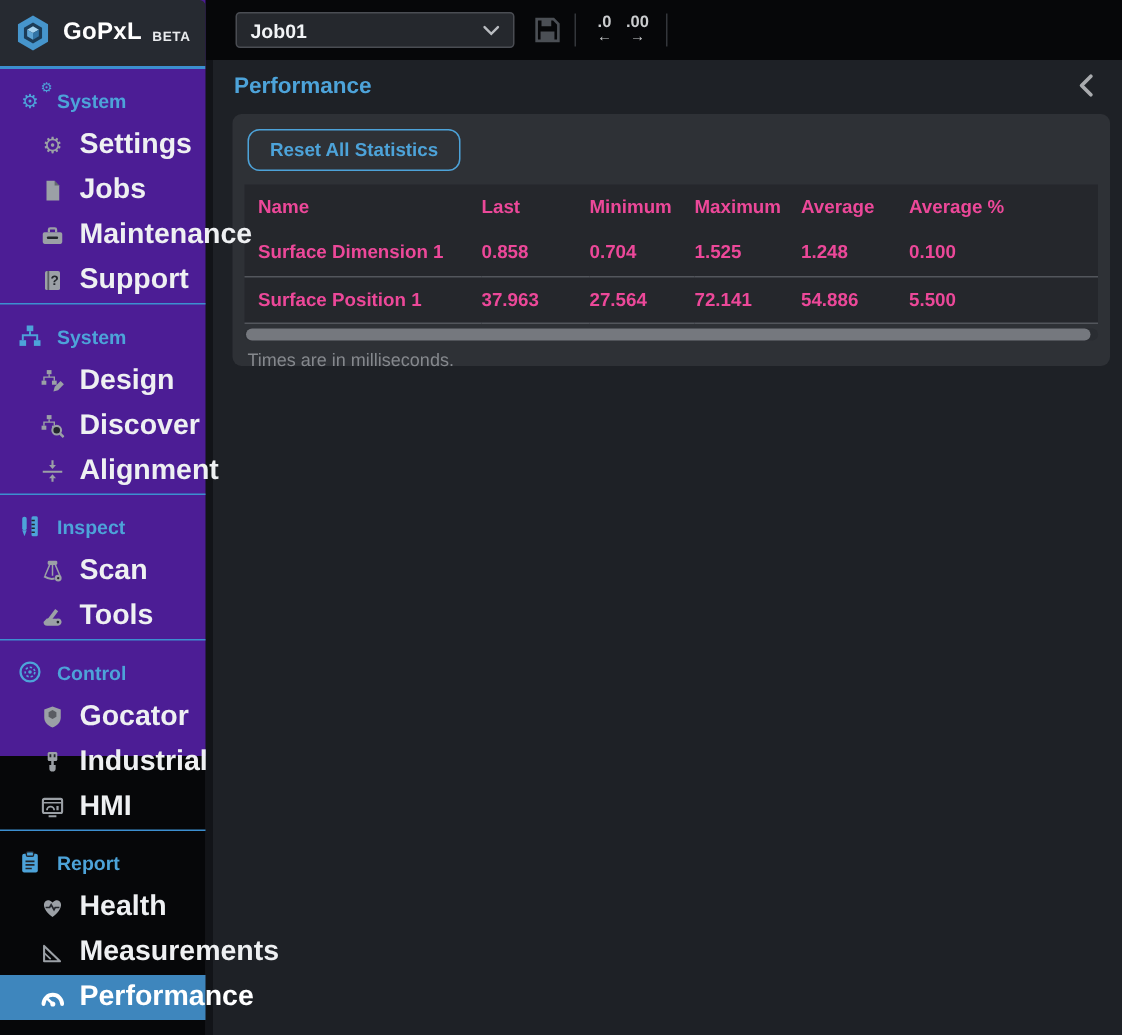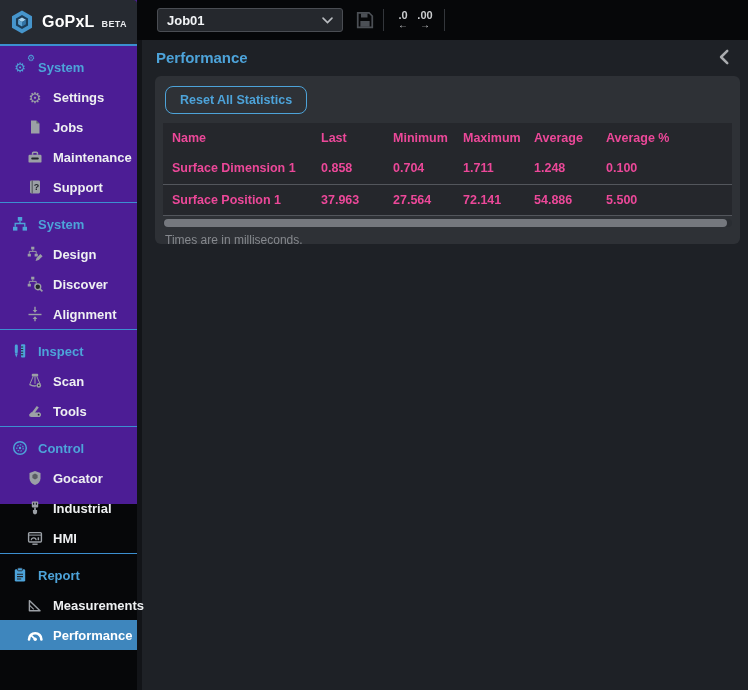--- a/index.html
+++ b/index.html
@@ -28,21 +28,21 @@
     height:30px; display:flex; align-items:center; gap:9px;
     padding-left:11px; cursor:pointer;
   }
   .nav-row.item { padding-left:26px; }
   .nav-row .ico {
     width:18px; height:18px; flex:0 0 18px; display:flex; align-items:center;
     justify-content:center; color:#9ba0a6;
   }
   .nav-row.header .ico { color:#4da3d9; }
   .nav-row.header .lbl { color:#4da3d9; font-weight:bold; font-size:13px; }
-  .nav-row.item .lbl { color:#eef0f2; font-weight:bold; font-size:13px; }
+  .nav-row.item .lbl { color:#eef0f2; font-weight:bold; font-size:19px; }
   .nav-row.selected { background:#3e86bd; }
   .nav-row.selected .ico, .nav-row.selected .lbl { color:#ffffff; }
   .gear-glyph { font-size:15px; line-height:1; }
   .gear-double { position:relative; font-size:13px; line-height:1; }
   .gear-double .small-gear { position:absolute; font-size:9px; top:-4px; right:-6px; }
 
   
   .topbar {
     position:absolute; left:137px; top:0; width:611px; height:40px;
     background:#060709; display:flex; align-items:center; z-index:2;
@@ -305,20 +305,29 @@
   <div class="nav-section">
     <div class="nav-row header">
       <span class="ico">
         <svg width="16" height="16" viewBox="0 0 16 16">
             <rect x="2.8" y="2.2" width="10.4" height="12.4" rx="1.3" fill="currentColor"></rect>
             <rect x="5.6" y="0.9" width="4.8" height="2.9" rx=".8" fill="currentColor" stroke="#22252b" stroke-width=".9"></rect>
             <path d="M5 7.2h6M5 9.6h6M5 12h4.2" stroke="#22252b" stroke-width="1.1"></path>
           </svg>
       </span>
       <span class="lbl">Report</span>
+    </div>
+    <div class="nav-row item">
+      <span class="ico">
+        <svg width="16" height="16" viewBox="0 0 16 16">
+            <path d="M8 14.3C3 10.6 1.6 7 2.6 4.8 3.4 3 5.6 2.4 8 4.6c2.4-2.2 4.6-1.6 5.4.2 1 2.2-.4 5.8-5.4 9.5z" fill="currentColor"></path>
+            <path d="M3.4 8h2.7l1-1.8 1.9 3.3.8-1.5h2.8" stroke="#22252b" stroke-width="1.1" fill="none"></path>
+          </svg>
+      </span>
+      <span class="lbl">Health</span>
     </div>
     <div class="nav-row item">
       <span class="ico">
         <svg width="16" height="16" viewBox="0 0 16 16">
             <path d="M2.4 13.8V3.6l10.6 10.2z" fill="none" stroke="currentColor" stroke-width="1.4" stroke-linejoin="round"></path>
             <path d="M2.4 8.2l4.4 4.2" stroke="currentColor" stroke-width="1.1"></path>
           </svg>
       </span>
       <span class="lbl">Measurements</span>
     </div>
@@ -395,21 +404,21 @@
           <th>Maximum</th>
           <th>Average</th>
           <th>Average %</th>
         </tr>
       </thead>
       <tbody>
         <tr>
           <td>Surface Dimension 1</td>
           <td>0.858</td>
           <td>0.704</td>
-          <td>1.711</td>
+          <td>1.525</td>
           <td>1.248</td>
           <td>0.100</td>
         </tr>
         <tr class="sep-top">
           <td>Surface Position 1</td>
           <td>37.963</td>
           <td>27.564</td>
           <td>72.141</td>
           <td>54.886</td>
           <td>5.500</td>

